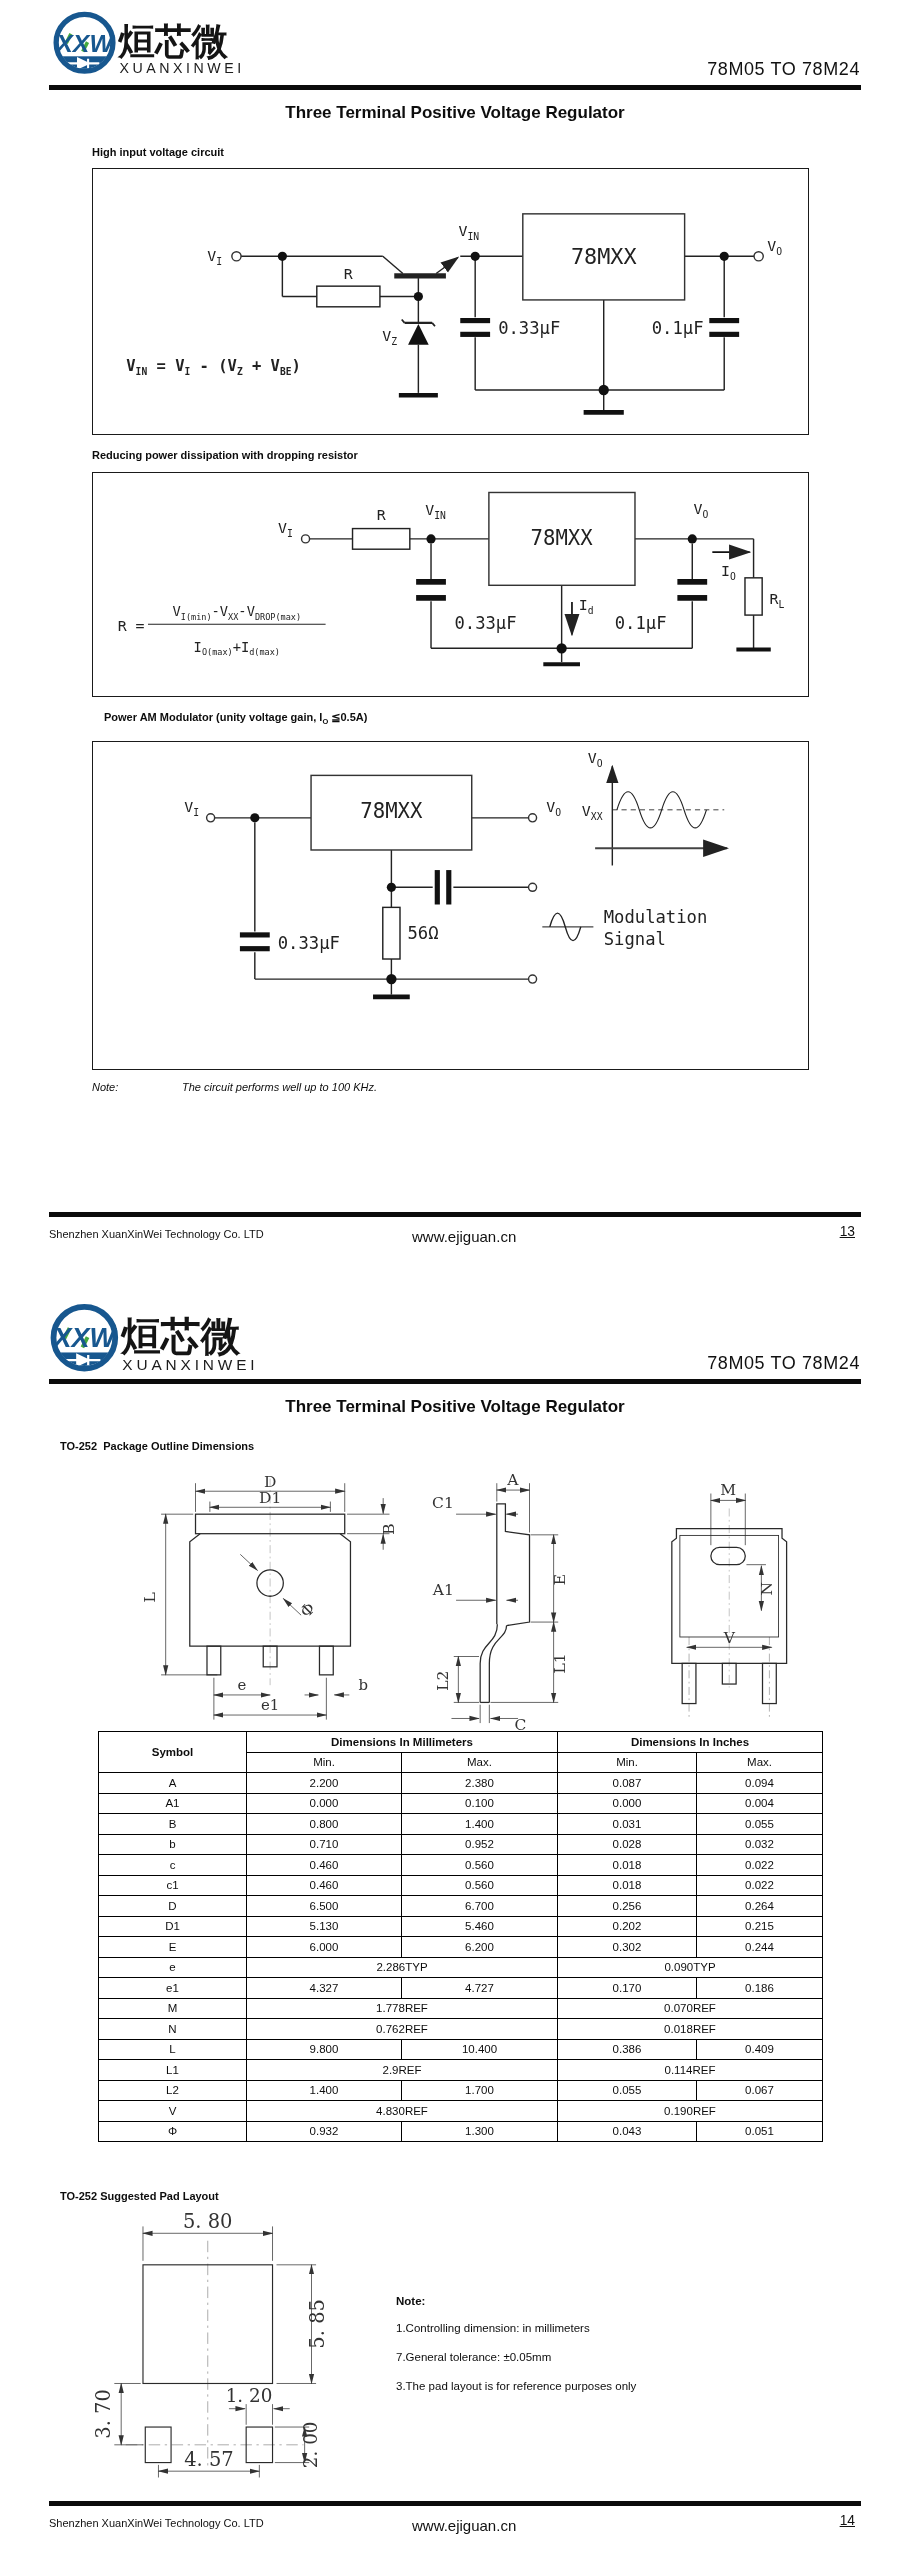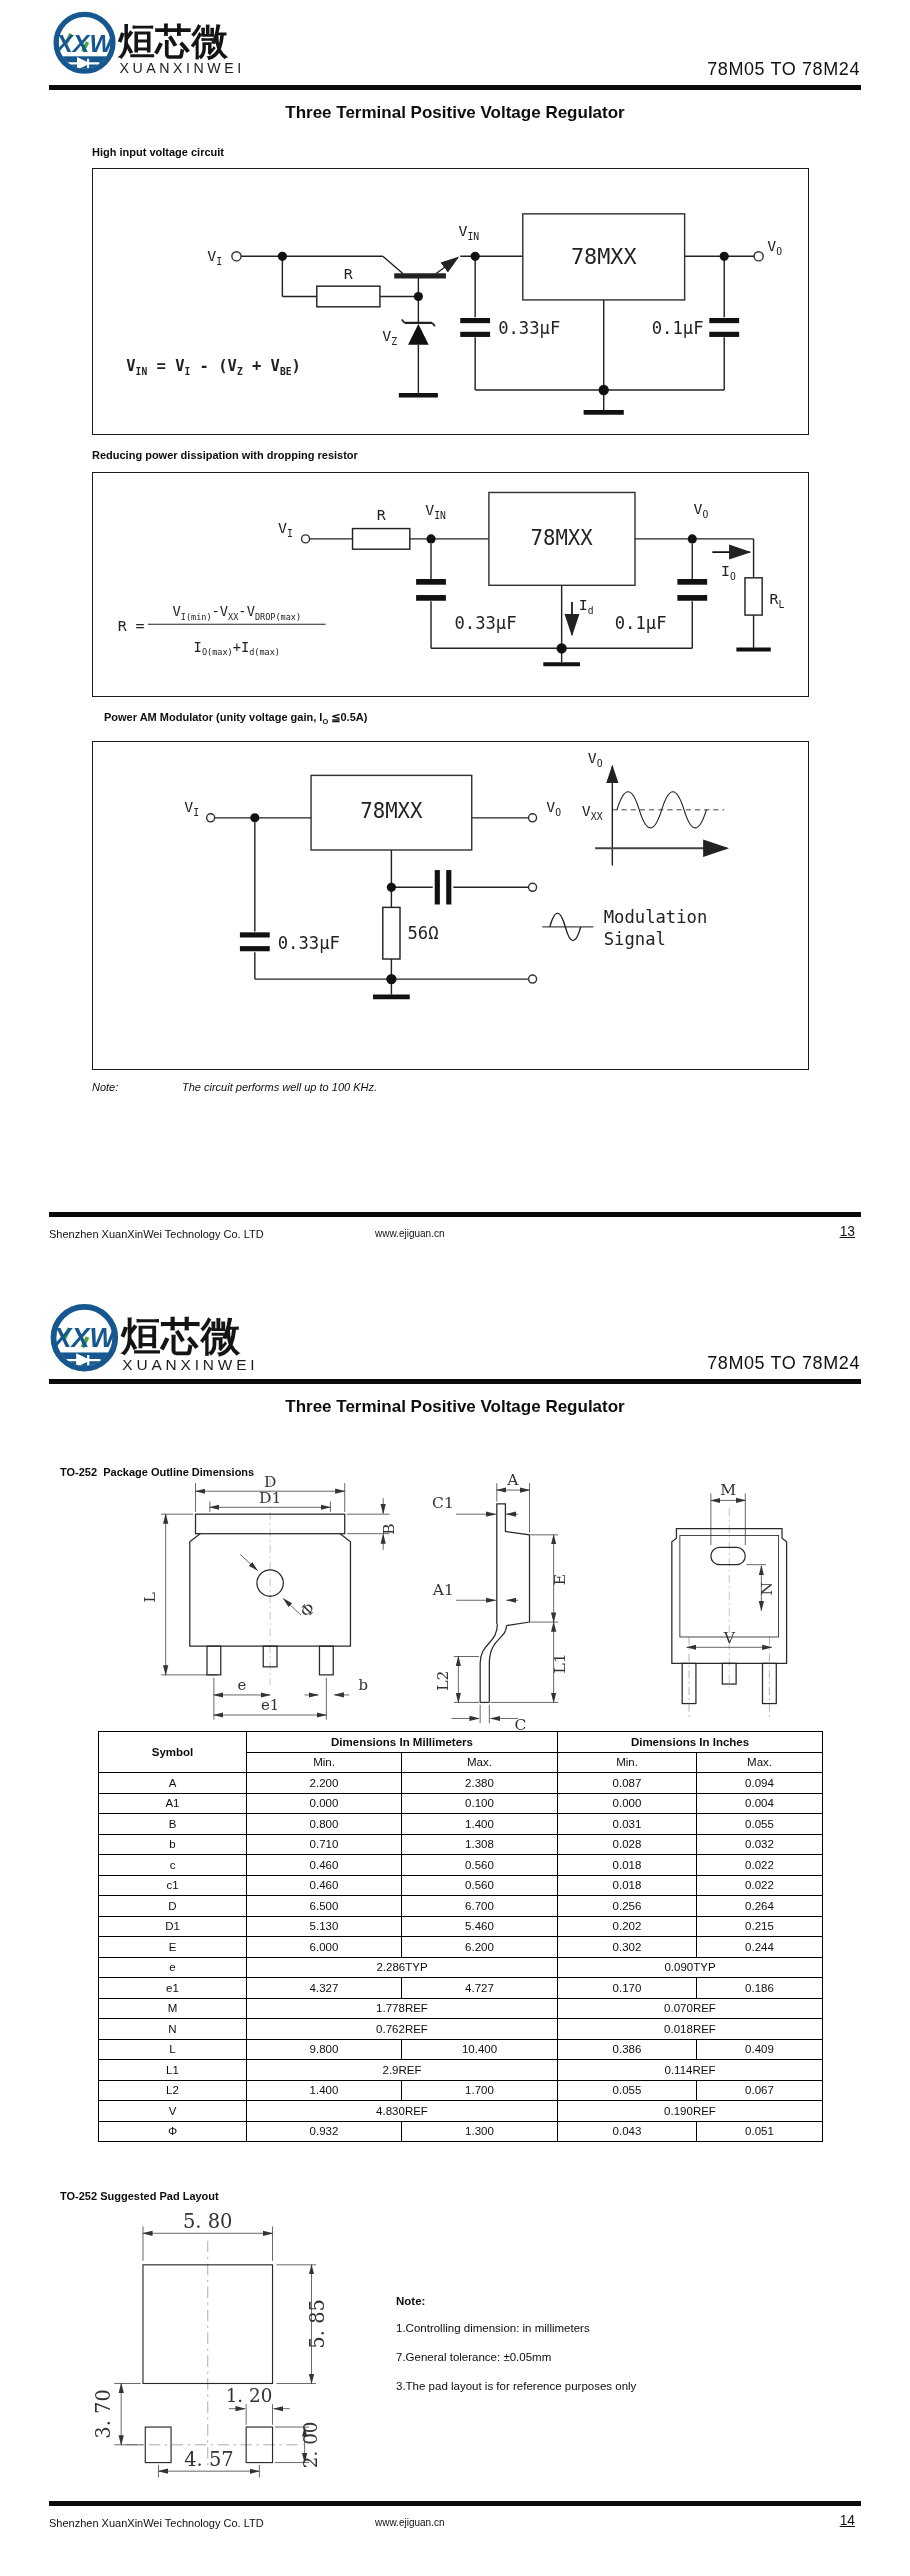--- a/index.html
+++ b/index.html
@@ -12,21 +12,21 @@
   .partrange{position:absolute;right:50px;font-size:18px;color:#111;letter-spacing:0.6px;}
   .doctitle{position:absolute;left:0;width:100%;text-align:center;font-size:17px;font-weight:bold;color:#0d0d0d;}
   .sechead{position:absolute;font-size:11px;font-weight:bold;color:#0d0d0d;}
   .sechead sub{font-size:68%;}
   .fig{position:absolute;left:92px;border:1.1px solid #1a1a1a;background:#fff;}
   .fig svg{display:block;}
   .clab{font-family:"DejaVu Sans Mono",monospace;fill:#222;}
   .dlab{font-family:"DejaVu Serif",serif;fill:#333;}
   .noteline{position:absolute;font-style:italic;font-size:11px;color:#0d0d0d;}
   .footco{position:absolute;left:49px;font-size:11px;color:#111;}
-  .footweb{position:absolute;left:375px;font-size:10px;color:#111;}
+  .footweb{position:absolute;left:412px;font-size:15px;color:#111;}
   .footpg{position:absolute;right:55px;font-size:13.8px;color:#111;text-decoration:underline;}
   
   .logo{position:absolute;}
   
   #dimtable{position:absolute;left:98px;top:443px;width:724px;border-collapse:collapse;
             table-layout:fixed;text-align:center;font-size:11.5px;color:#0d0d0d;}
   #dimtable th,#dimtable td{border-left:1.1px solid #000;border-right:1.1px solid #000;
             border-top:1.7px solid #000;border-bottom:1.7px solid #000;height:19.5px;padding:0;
             font-weight:normal;overflow:hidden;white-space:nowrap;}
   #dimtable .hd{font-weight:bold;}
@@ -289,21 +289,21 @@
       <line x1="32" y1="42" x2="24" y2="58" stroke="#44a93e" stroke-width="6"></line>
       <line x1="60" y1="56" x2="52" y2="72" stroke="#44a93e" stroke-width="6"></line>
       <text x="55" y="72" text-anchor="middle" font-size="42" font-style="italic" font-weight="bold" fill="#17578f" font-family="Liberation Sans, sans-serif">XXW</text>
       <text x="112" y="76" font-size="62" font-weight="bold" fill="#141414" font-family="DejaVu Sans, sans-serif">烜芯微</text>
       <text x="114" y="108" font-size="24" letter-spacing="6" fill="#1c1c1c" font-family="Liberation Sans, sans-serif">XUANXINWEI</text>
     </svg>
     <div class="partrange" style="top:65px">78M05 TO 78M24</div>
     <div class="rule" style="top:91px"></div>
     <div class="doctitle" style="top:109px">Three Terminal Positive Voltage Regulator</div>
 
-    <div class="sechead outhead" style="left:60px;top:178px">TO-252  Package Outline Dimensions</div>
+    <div class="sechead outhead" style="left:60px;top:152px">TO-252  Package Outline Dimensions</div>
 
     <svg class="abs" style="left:75px;top:186px" width="769" height="264" viewBox="0 0 1340 460">
       <defs>
         <marker id="pk" viewBox="0 0 12 8" refX="11" refY="4" markerWidth="14" markerHeight="10" orient="auto-start-reverse">
             <path d="M0,1 L12,4 L0,7 z" fill="#333"></path>
           </marker>
       </defs>
 
       <g>
         <line x1="340" y1="8" x2="340" y2="368" stroke="#999" stroke-width="1" stroke-dasharray="14,6,3,6"></line>
@@ -450,21 +450,21 @@
           <tr>
             <td>B</td>
             <td>0.800</td>
             <td>1.400</td>
             <td>0.031</td>
             <td>0.055</td>
           </tr>
           <tr>
             <td>b</td>
             <td>0.710</td>
-            <td>1.308</td>
+            <td>0.952</td>
             <td>0.028</td>
             <td>0.032</td>
           </tr>
           <tr>
             <td>c</td>
             <td>0.460</td>
             <td>0.560</td>
             <td>0.018</td>
             <td>0.022</td>
           </tr>

